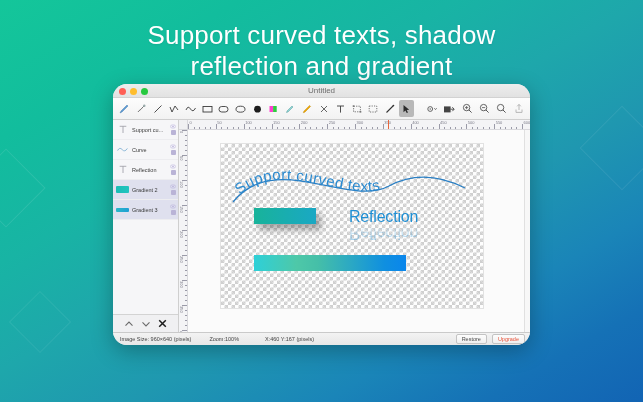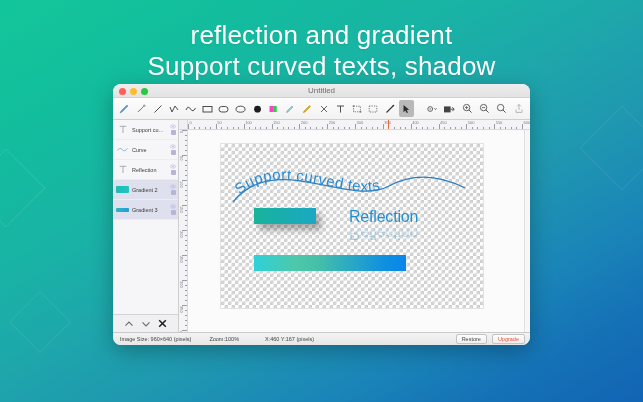--- a/index.html
+++ b/index.html
@@ -43,21 +43,21 @@
     font-weight:400;
     letter-spacing:0.2px;
     text-shadow:0 1px 2px rgba(0,0,0,0.08);
   }
 
   
   #window {
     position:absolute; left:113px; top:84px;
     width:417px; height:261px;
     background:#ececec;
-    border-radius:8px;
+    border-radius:14px;
     box-shadow:0 6px 22px rgba(0,0,0,0.28);
     overflow:hidden;
     display:flex; flex-direction:column;
   }
 
   
   #titlebar {
     height:14px; flex:0 0 14px;
     background:linear-gradient(#ededed,#e2e2e2);
     border-bottom:1px solid #d2d2d2;
@@ -211,22 +211,22 @@
 </style>
 </head>
 <body>
 
 <div id="bg"></div>
 <div id="bg-deco1"></div>
 <div id="bg-deco2"></div>
 <div id="bg-deco3"></div>
 
 <div id="headline">
+  <div>Support curved texts, shadow</div>
   <div>reflection and gradient</div>
-  <div>Support curved texts, shadow</div>
 </div>
 
 <div id="window">
 
   <div id="titlebar">
     <div class="traffic" id="tl-close"></div>
     <div class="traffic" id="tl-min"></div>
     <div class="traffic" id="tl-max"></div>
     <div id="win-title">Untitled</div>
   </div>

